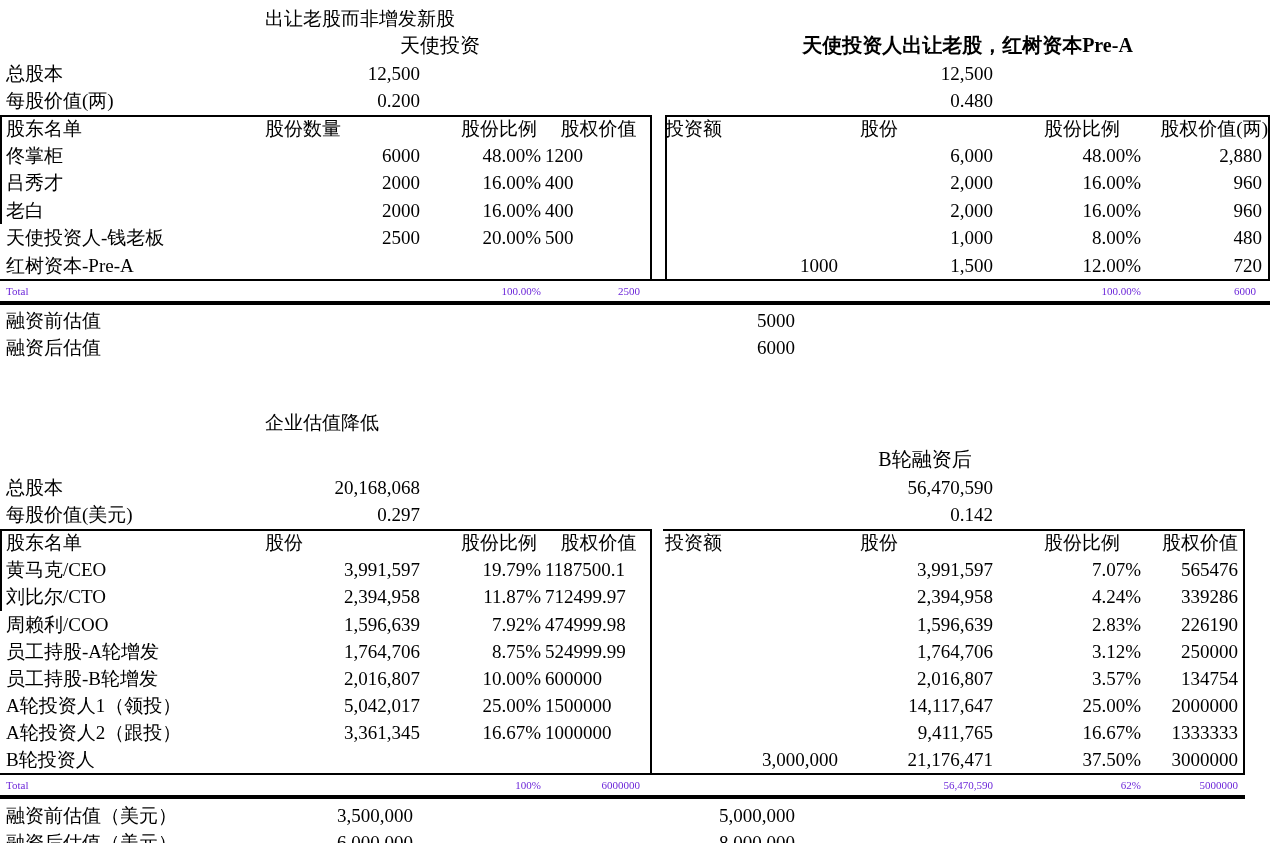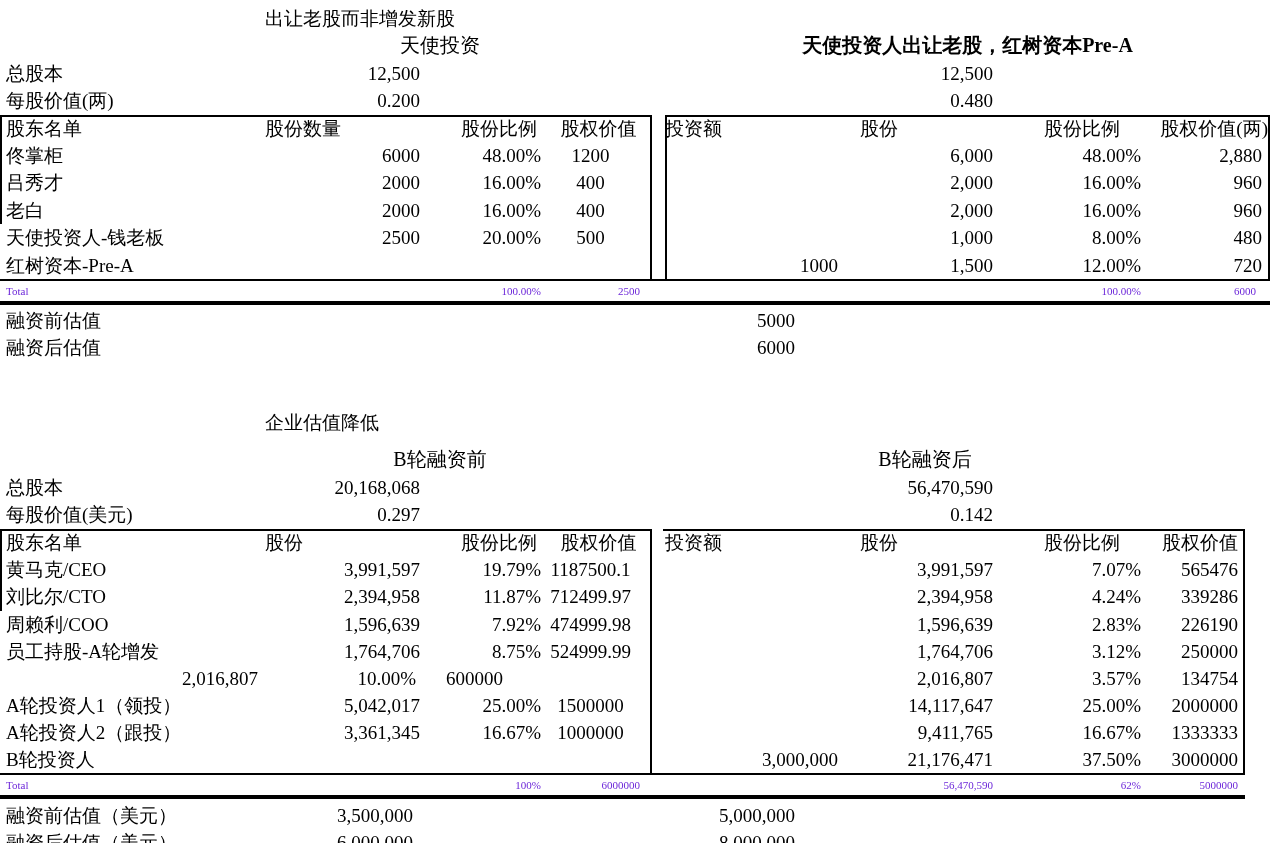--- a/index.html
+++ b/index.html
@@ -19,21 +19,21 @@
   .sub-rt{ position:absolute; left:665px; top:0; width:605px; text-align:center; font-weight:bold; font-size:20px; }
   .sub-rb{ position:absolute; left:665px; top:0; width:520px; text-align:center; font-weight:normal; font-size:20px; }
   .g  { position:absolute; height:27px; line-height:27px; display:grid; white-space:nowrap; }
   .gl { left:0;     width:652px; grid-template-columns:258px 162px 125px 107px; }
   .grt{ left:665px; width:605px; grid-template-columns:180px 152px 148px 125px; }
   .grb{ left:665px; width:580px; grid-template-columns:180px 152px 148px 100px; }
   .g > div { overflow:visible; }
   .cl1 { padding-left:6px; }
   .cl2 { text-align:right; }
   .cl3 { text-align:right; padding-right:4px; }
-  .cl4 { text-align:center; padding-right:16px; }
+  .cl4 { text-align:left; padding-right:16px; }
   .cl4t{ text-align:right; padding-right:12px; }
   .hl2 { padding-left:7px; }
   .hl3 { text-align:right; padding-right:8px; }
   .hl4 { text-align:center; }
   .cr1 { text-align:right; padding-right:7px; }
   .cr2 { text-align:right; padding-right:4px; }
   .cr3 { text-align:right; padding-right:4px; }
   .cr4t { text-align:right; padding-right:8px; }
   .cr4tt{ text-align:right; padding-right:14px; }
   .cr4b { text-align:right; padding-right:7px; }
@@ -180,21 +180,20 @@
   </div>
   <div class="r" style="top:334px">
     <span class="lab">融资后估值</span>
     <span class="v-est">6000</span>
   </div>
 
   <div class="r" style="top:409px">
     <span class="stitle">企业估值降低</span>
   </div>
   <div class="r" style="top:446px">
-    <span class="sub-l">B轮融资前</span>
     <span class="sub-rb">B轮融资后</span>
   </div>
   <div class="r" style="top:474px">
     <span class="lab">总股本</span>
     <span class="v-l2">20,168,068</span>
     <span class="v-r2">56,470,590</span>
   </div>
   <div class="r" style="top:501px">
     <span class="lab">每股价值(美元)</span>
     <span class="v-l2 red">0.297</span>
@@ -225,20 +224,21 @@
     <div class="cl3">7.92%</div>
     <div class="cl4">474999.98</div>
   </div>
   <div class="g gl" style="top:638px">
     <div class="cl1">员工持股-A轮增发</div>
     <div class="cl2">1,764,706</div>
     <div class="cl3">8.75%</div>
     <div class="cl4">524999.99</div>
   </div>
   <div class="g gl" style="top:665px">
+    <div class="cl1">员工持股-B轮增发</div>
     <div class="cl2">2,016,807</div>
     <div class="cl3">10.00%</div>
     <div class="cl4">600000</div>
   </div>
   <div class="g gl" style="top:692px">
     <div class="cl1">A轮投资人1（领投）</div>
     <div class="cl2">5,042,017</div>
     <div class="cl3">25.00%</div>
     <div class="cl4">1500000</div>
   </div>

